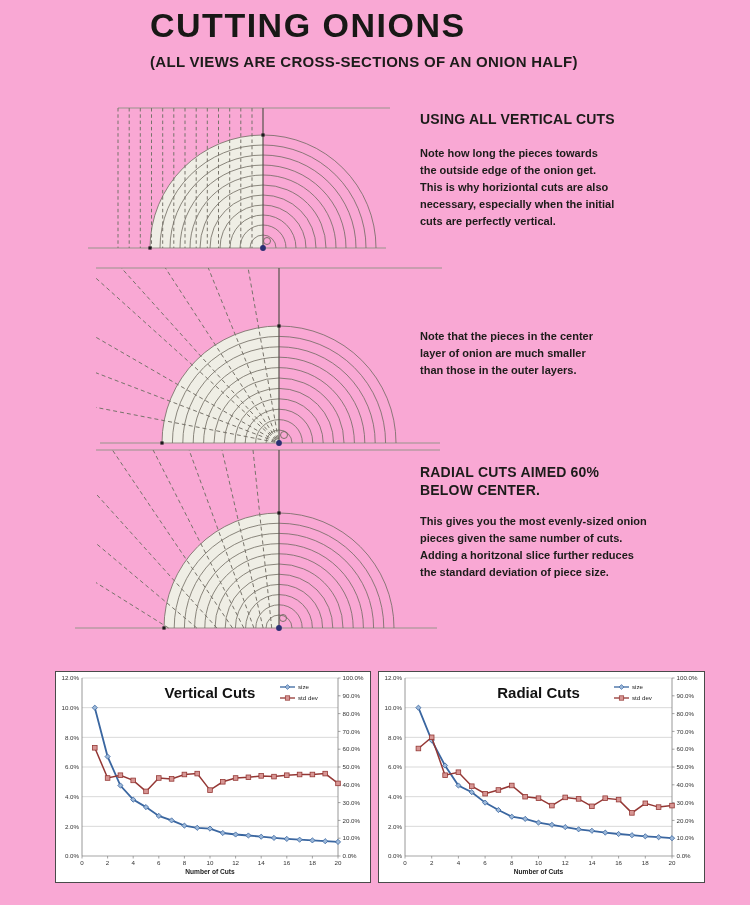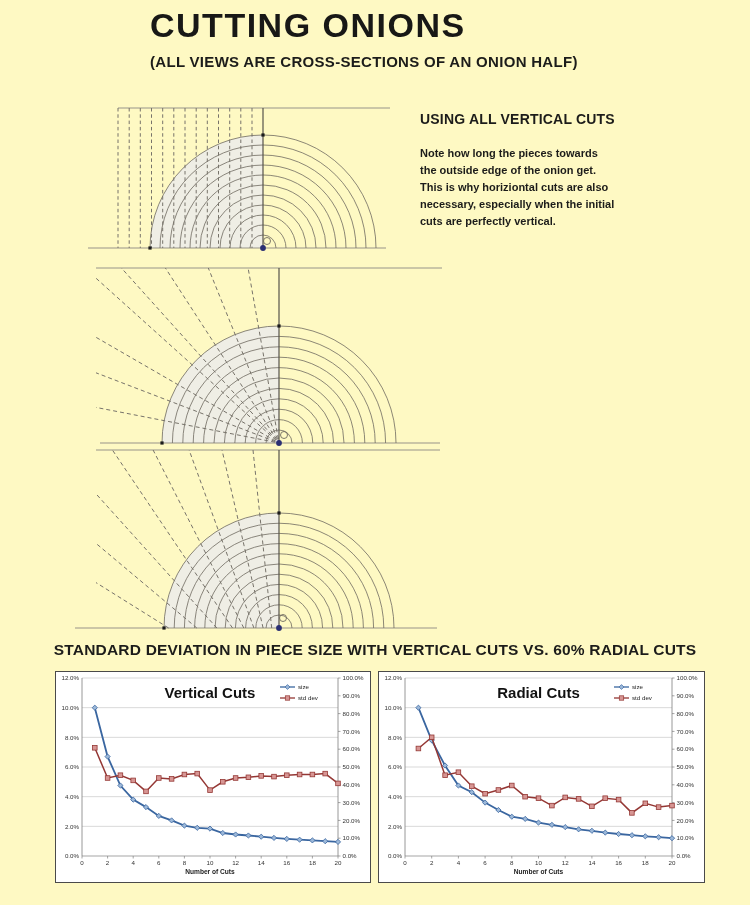--- a/index.html
+++ b/index.html
@@ -1,17 +1,17 @@
 <!DOCTYPE html>
 <html><head>
 <meta charset="utf-8">
 <style>
   html,body{margin:0;padding:0;}
   body{background:#ffffff;font-family:"Liberation Sans",sans-serif;}
-  #page{position:relative;width:750px;height:905px;background:#fef9c3;overflow:hidden;color:#1c1c1a;}
+  #page{position:relative;width:750px;height:905px;background:#f9a8d4;overflow:hidden;color:#1c1c1a;}
   .title{position:absolute;left:150px;top:6px;font-size:34px;font-weight:900;letter-spacing:1.5px;color:#181816;}
   .subtitle{position:absolute;left:150px;top:53px;font-size:15px;font-weight:800;letter-spacing:.3px;text-align:right;}
   .sec-heading{position:absolute;left:420px;width:315px;font-size:14px;font-weight:700;letter-spacing:.2px;white-space:pre-line;line-height:18px;}
   .sec-body{position:absolute;left:420px;width:315px;font-size:11px;font-weight:700;line-height:17px;white-space:pre-line;}
   .charts-heading{position:absolute;left:0;right:0;top:641px;text-align:center;font-size:15.5px;font-weight:800;letter-spacing:.2px;}
   svg{position:absolute;display:block;}
   #diagrams{left:0;top:0;}
   #chart-left{left:55px;top:671px;}
   #chart-right{left:378px;top:671px;}
 </style>
@@ -117,23 +117,31 @@
       </g>
     </svg>
 
   <div class="sec-heading" style="top:110px">USING ALL VERTICAL CUTS</div>
   <div class="sec-body" style="top:145px">Note how long the pieces towards
 the outside edge of the onion get.
 This is why horiziontal cuts are also
 necessary, especially when the initial
 cuts are perfectly vertical.</div>
 
-
-
-  <div class="charts-heading">STANDARD DEVIATION IN PIECE SIZE WITH VERTICAL CUTS VS. 60% RADIAL CUTS</div>
+  <div class="sec-body" style="top:328px">Note that the pieces in the center
+layer of onion are much smaller
+than those in the outer layers.</div>
+
+  <div class="sec-heading" style="top:463px">RADIAL CUTS AIMED 60%
+BELOW CENTER.</div>
+  <div class="sec-body" style="top:513px">This gives you the most evenly-sized onion
+pieces given the same number of cuts.
+Adding a horitzonal slice further reduces
+the standard deviation of piece size.</div>
+
 
   <svg id="chart-left" width="316" height="212" viewBox="0 0 316 212">
       <rect x="0.5" y="0.5" width="315" height="211" fill="#ffffff" stroke="#4a4a4a" stroke-width="1"></rect>
       <line x1="27" y1="185" x2="283" y2="185" stroke="#7f7f7f" stroke-width="0.7"></line>
       <text x="24" y="187.2" font-size="6.2" text-anchor="end" fill="#333">0.0%</text>
       <line x1="27" y1="155.33333333333334" x2="283" y2="155.33333333333334" stroke="#c8c8c8" stroke-width="0.7"></line>
       <text x="24" y="157.53333333333333" font-size="6.2" text-anchor="end" fill="#333">2.0%</text>
       <line x1="27" y1="125.66666666666667" x2="283" y2="125.66666666666667" stroke="#c8c8c8" stroke-width="0.7"></line>
       <text x="24" y="127.86666666666667" font-size="6.2" text-anchor="end" fill="#333">4.0%</text>
       <line x1="27" y1="96" x2="283" y2="96" stroke="#c8c8c8" stroke-width="0.7"></line>

